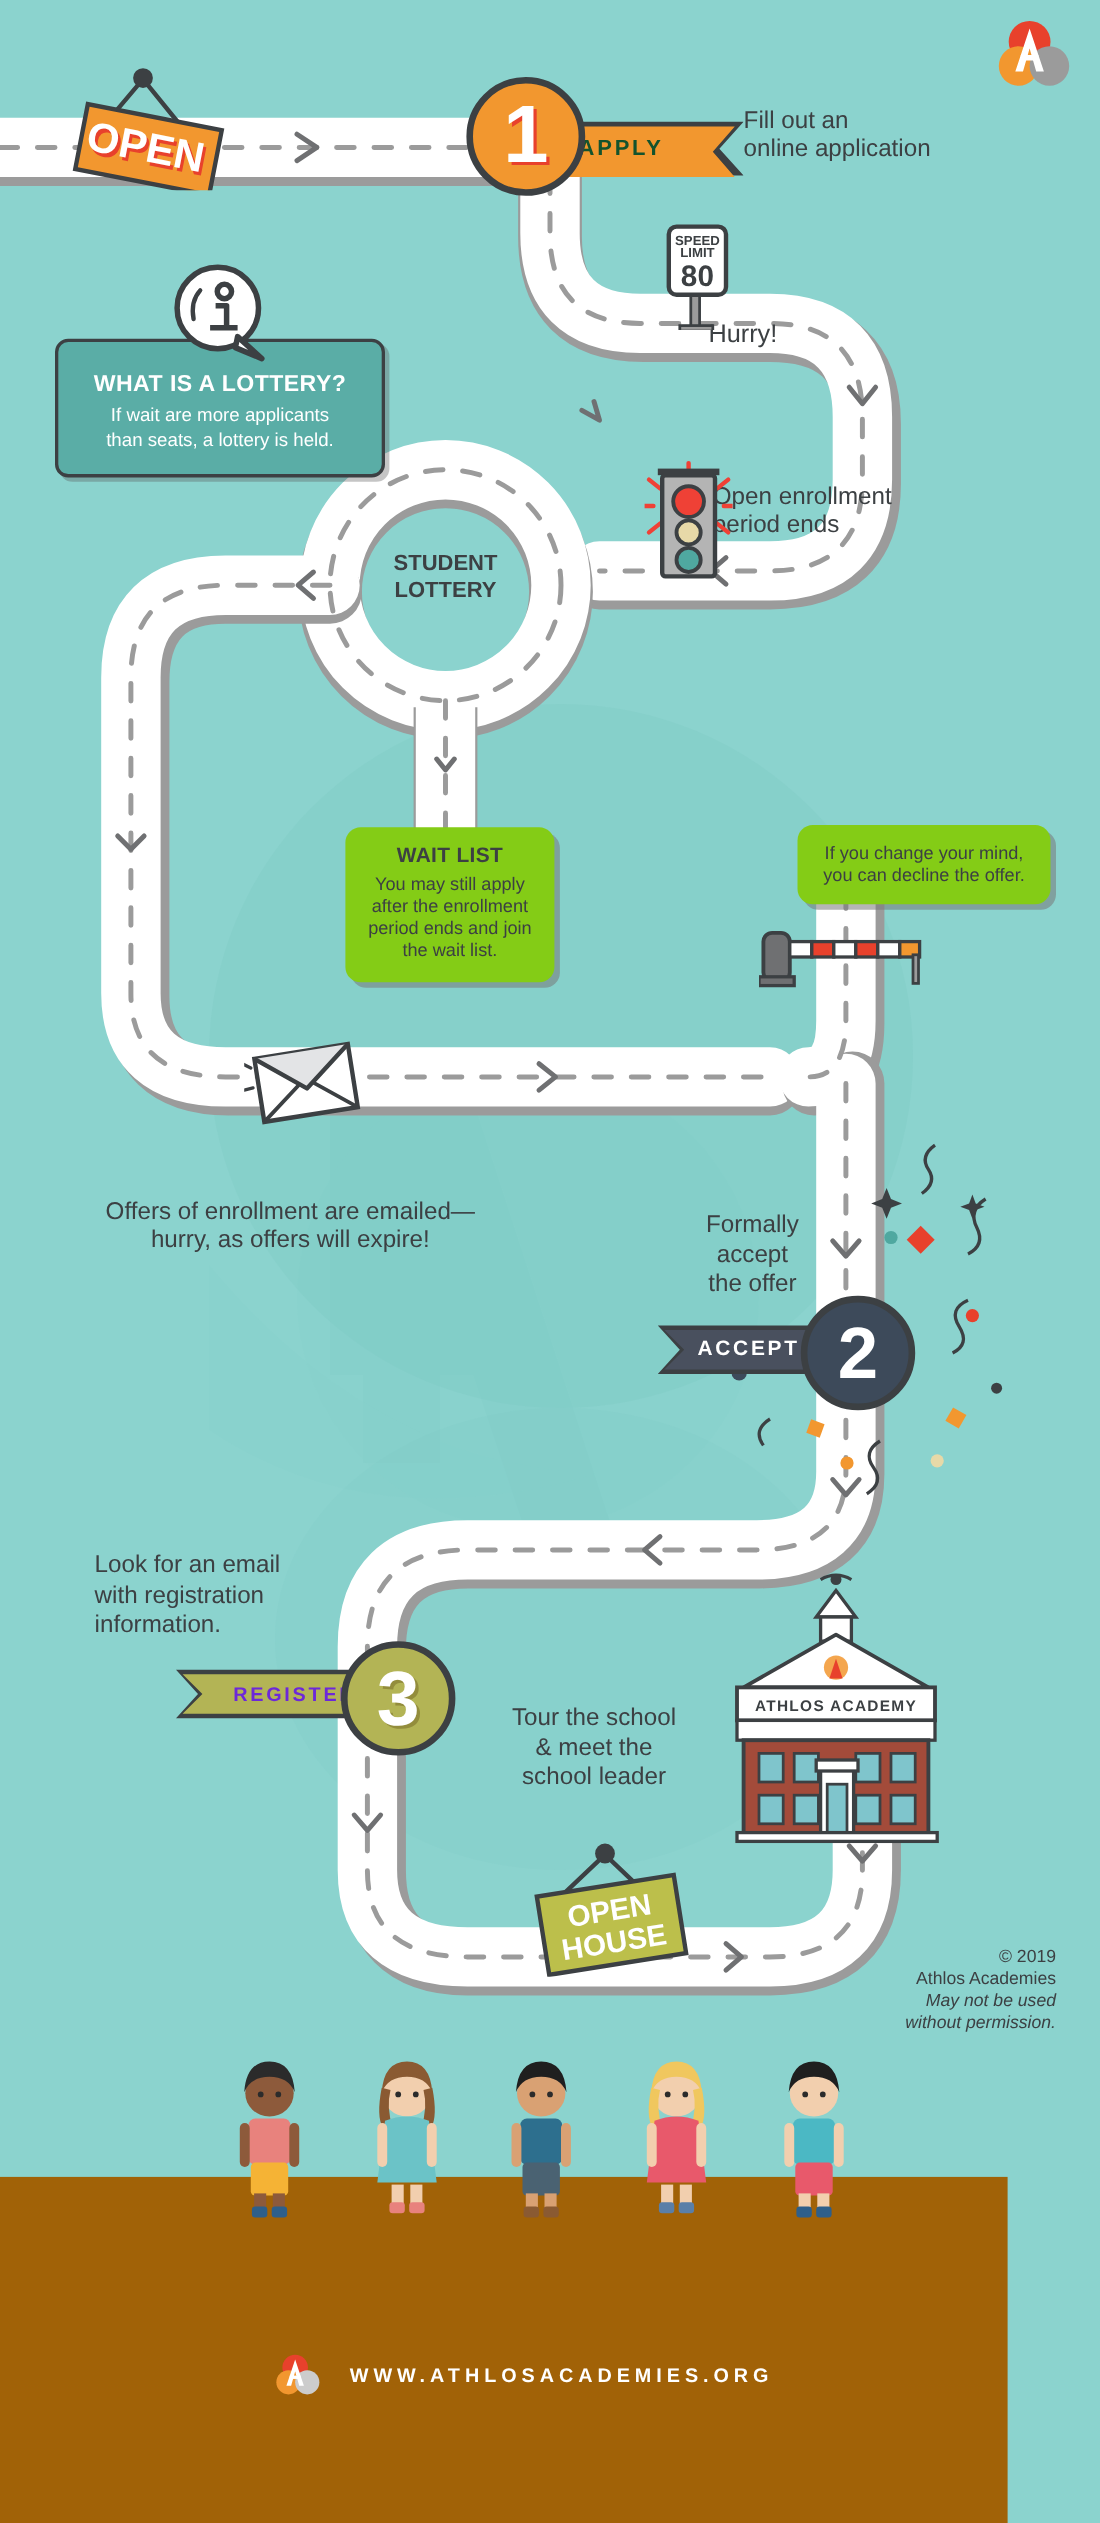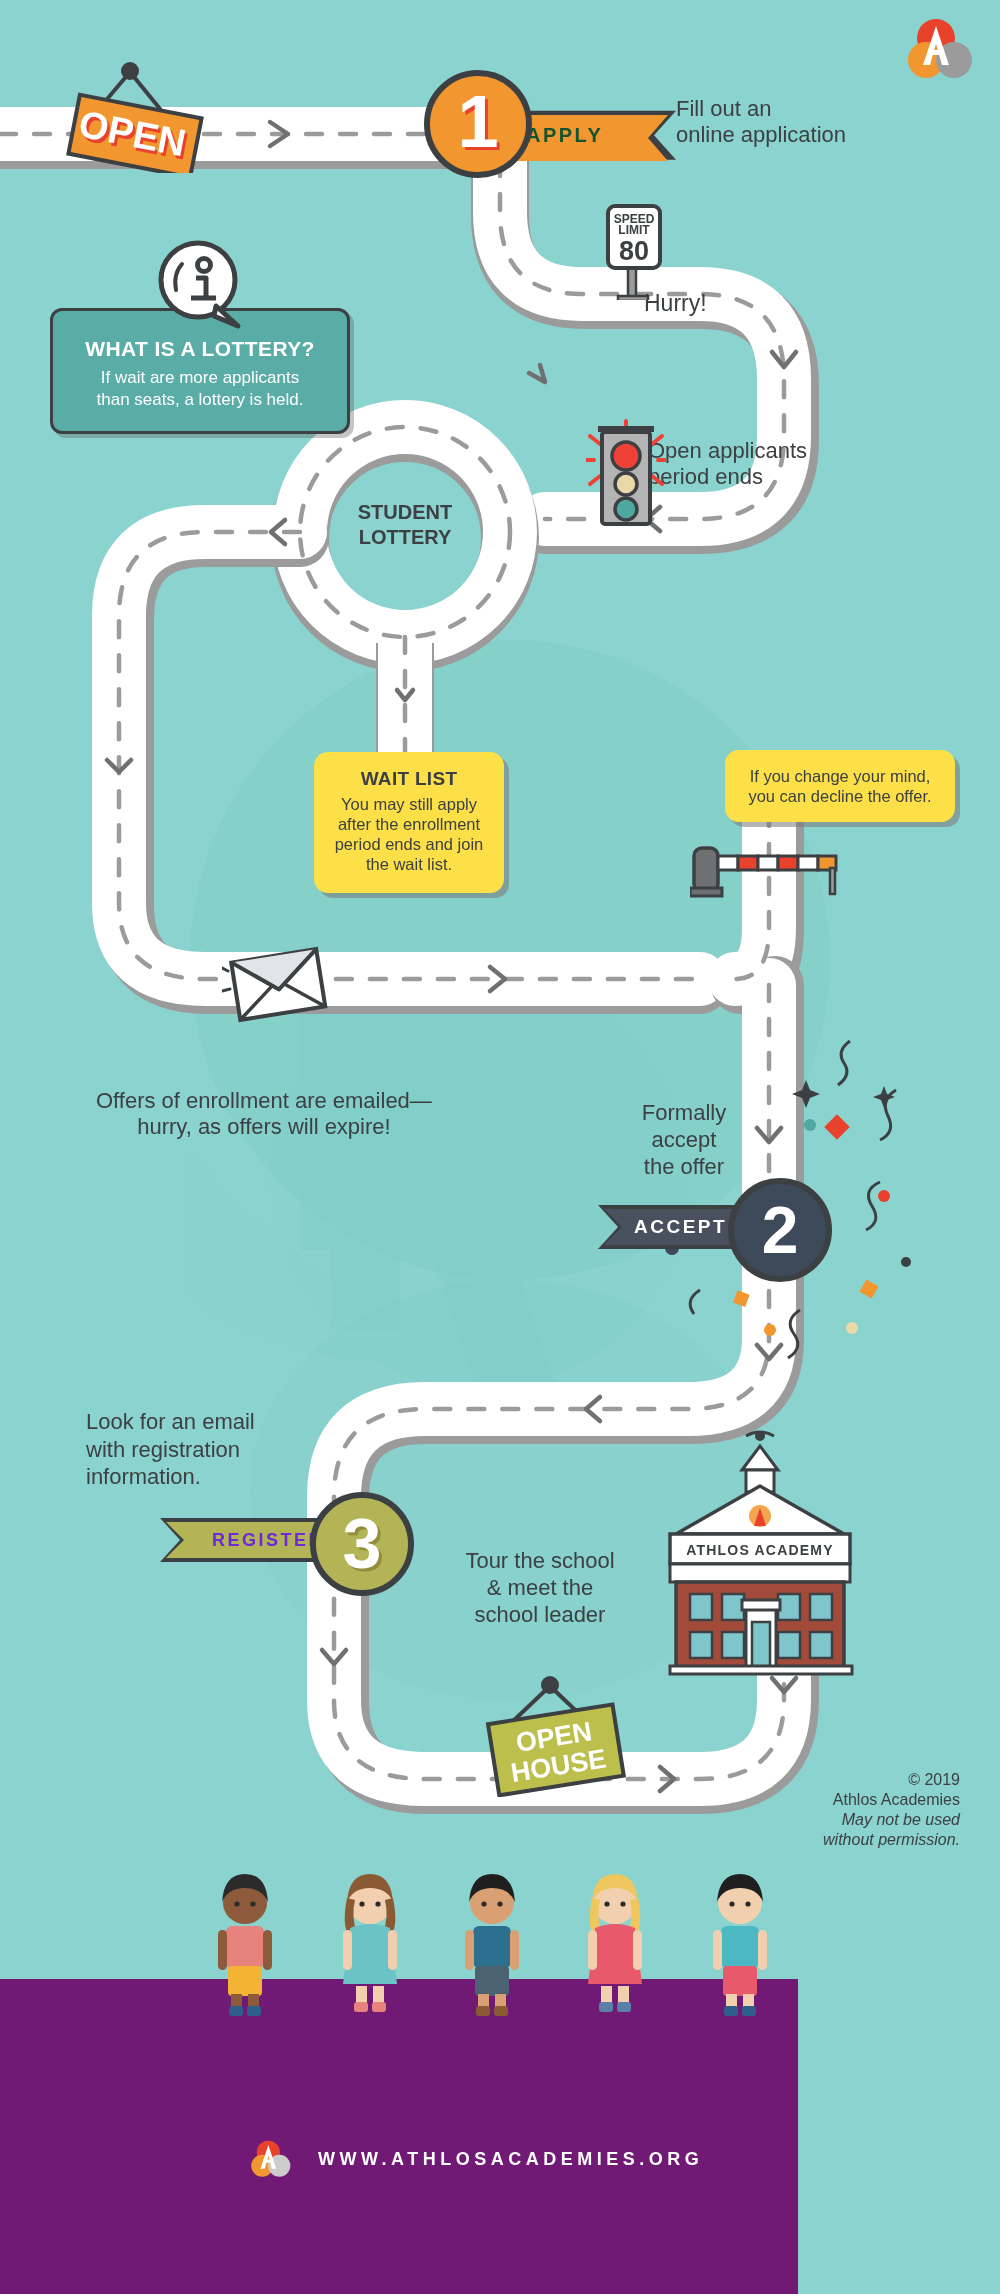--- a/index.html
+++ b/index.html
@@ -28,38 +28,38 @@
     position:absolute; border-radius:50%;
     border:6px solid #3c4043;
     display:flex; align-items:center; justify-content:center;
     font-weight:bold; color:#fff; z-index:40;
   }
   .ribbon { position:absolute; height:44px; display:flex; align-items:center;
             z-index:35; }
 
   
   .card {
-    position:absolute; background:#fde047; border-radius:14px;
+    position:absolute; background:#84cc16; border-radius:14px;
     box-shadow:5px 5px 0 rgba(120,120,120,.55);
     text-align:center; color:#3c4043; z-index:30;
   }
   .card .ct { font-weight:bold; font-size:19px; letter-spacing:.3px; }
   .card .cb { font-size:16.5px; line-height:1.22; }
 
   .teal-card {
     position:absolute; background:#5aada6; border-radius:12px;
     border:3px solid #3c4043; color:#fff; text-align:center;
     box-shadow:4px 4px 0 rgba(90,90,90,.35); z-index:30;
   }
 
   .plain-text { position:absolute; color:#3c4043; line-height:1.2; z-index:30; }
 
   
-  #footer { position:absolute; left:0; top:1979px; width:798px; height:315px;
-            background:#701a75; }
+  #footer { position:absolute; left:0; top:1979px; width:916px; height:315px;
+            background:#a16207; }
   .site-url { color:#fff; letter-spacing:4.5px; font-size:18px; font-weight:bold; }
 
   .copy { position:absolute; text-align:right; color:#3c4043; font-size:16px;
           line-height:1.25; z-index:30; }
   .copy i { font-style:italic; display:block; }
 </style>
 </head>
 <body>
 
 <div id="stage">
@@ -245,21 +245,21 @@
           <path d="M72 42 L82 42"></path>
       </g>
       <rect x="12" y="8" width="56" height="6" fill="#3c4043"></rect>
       <rect x="16" y="14" width="48" height="92" rx="3" fill="#b4b4b4" stroke="#3c4043" stroke-width="4"></rect>
       <circle cx="40" cy="38" r="14" fill="#ef4136" stroke="#3c4043" stroke-width="3.5"></circle>
       <circle cx="40" cy="66" r="11" fill="#e7d9a8" stroke="#3c4043" stroke-width="3.5"></circle>
       <circle cx="40" cy="91" r="11" fill="#4fa8a0" stroke="#3c4043" stroke-width="3.5"></circle>
     </svg>
   </div>
   <div class="plain-text" style="left:648px; top:438px; font-size:22px;">
-    <div>Open applicants</div>
+    <div>Open enrollment</div>
     <div>period ends</div>
   </div>
 
   <div class="card" style="left:314px; top:752px; width:190px; padding:16px 12px 18px;">
     <div class="ct">WAIT LIST</div>
     <div class="cb" style="margin-top:4px;">
       <div>You may still apply</div>
       <div>after the enrollment</div>
       <div>period ends and join</div>
       <div>the wait list.</div>

